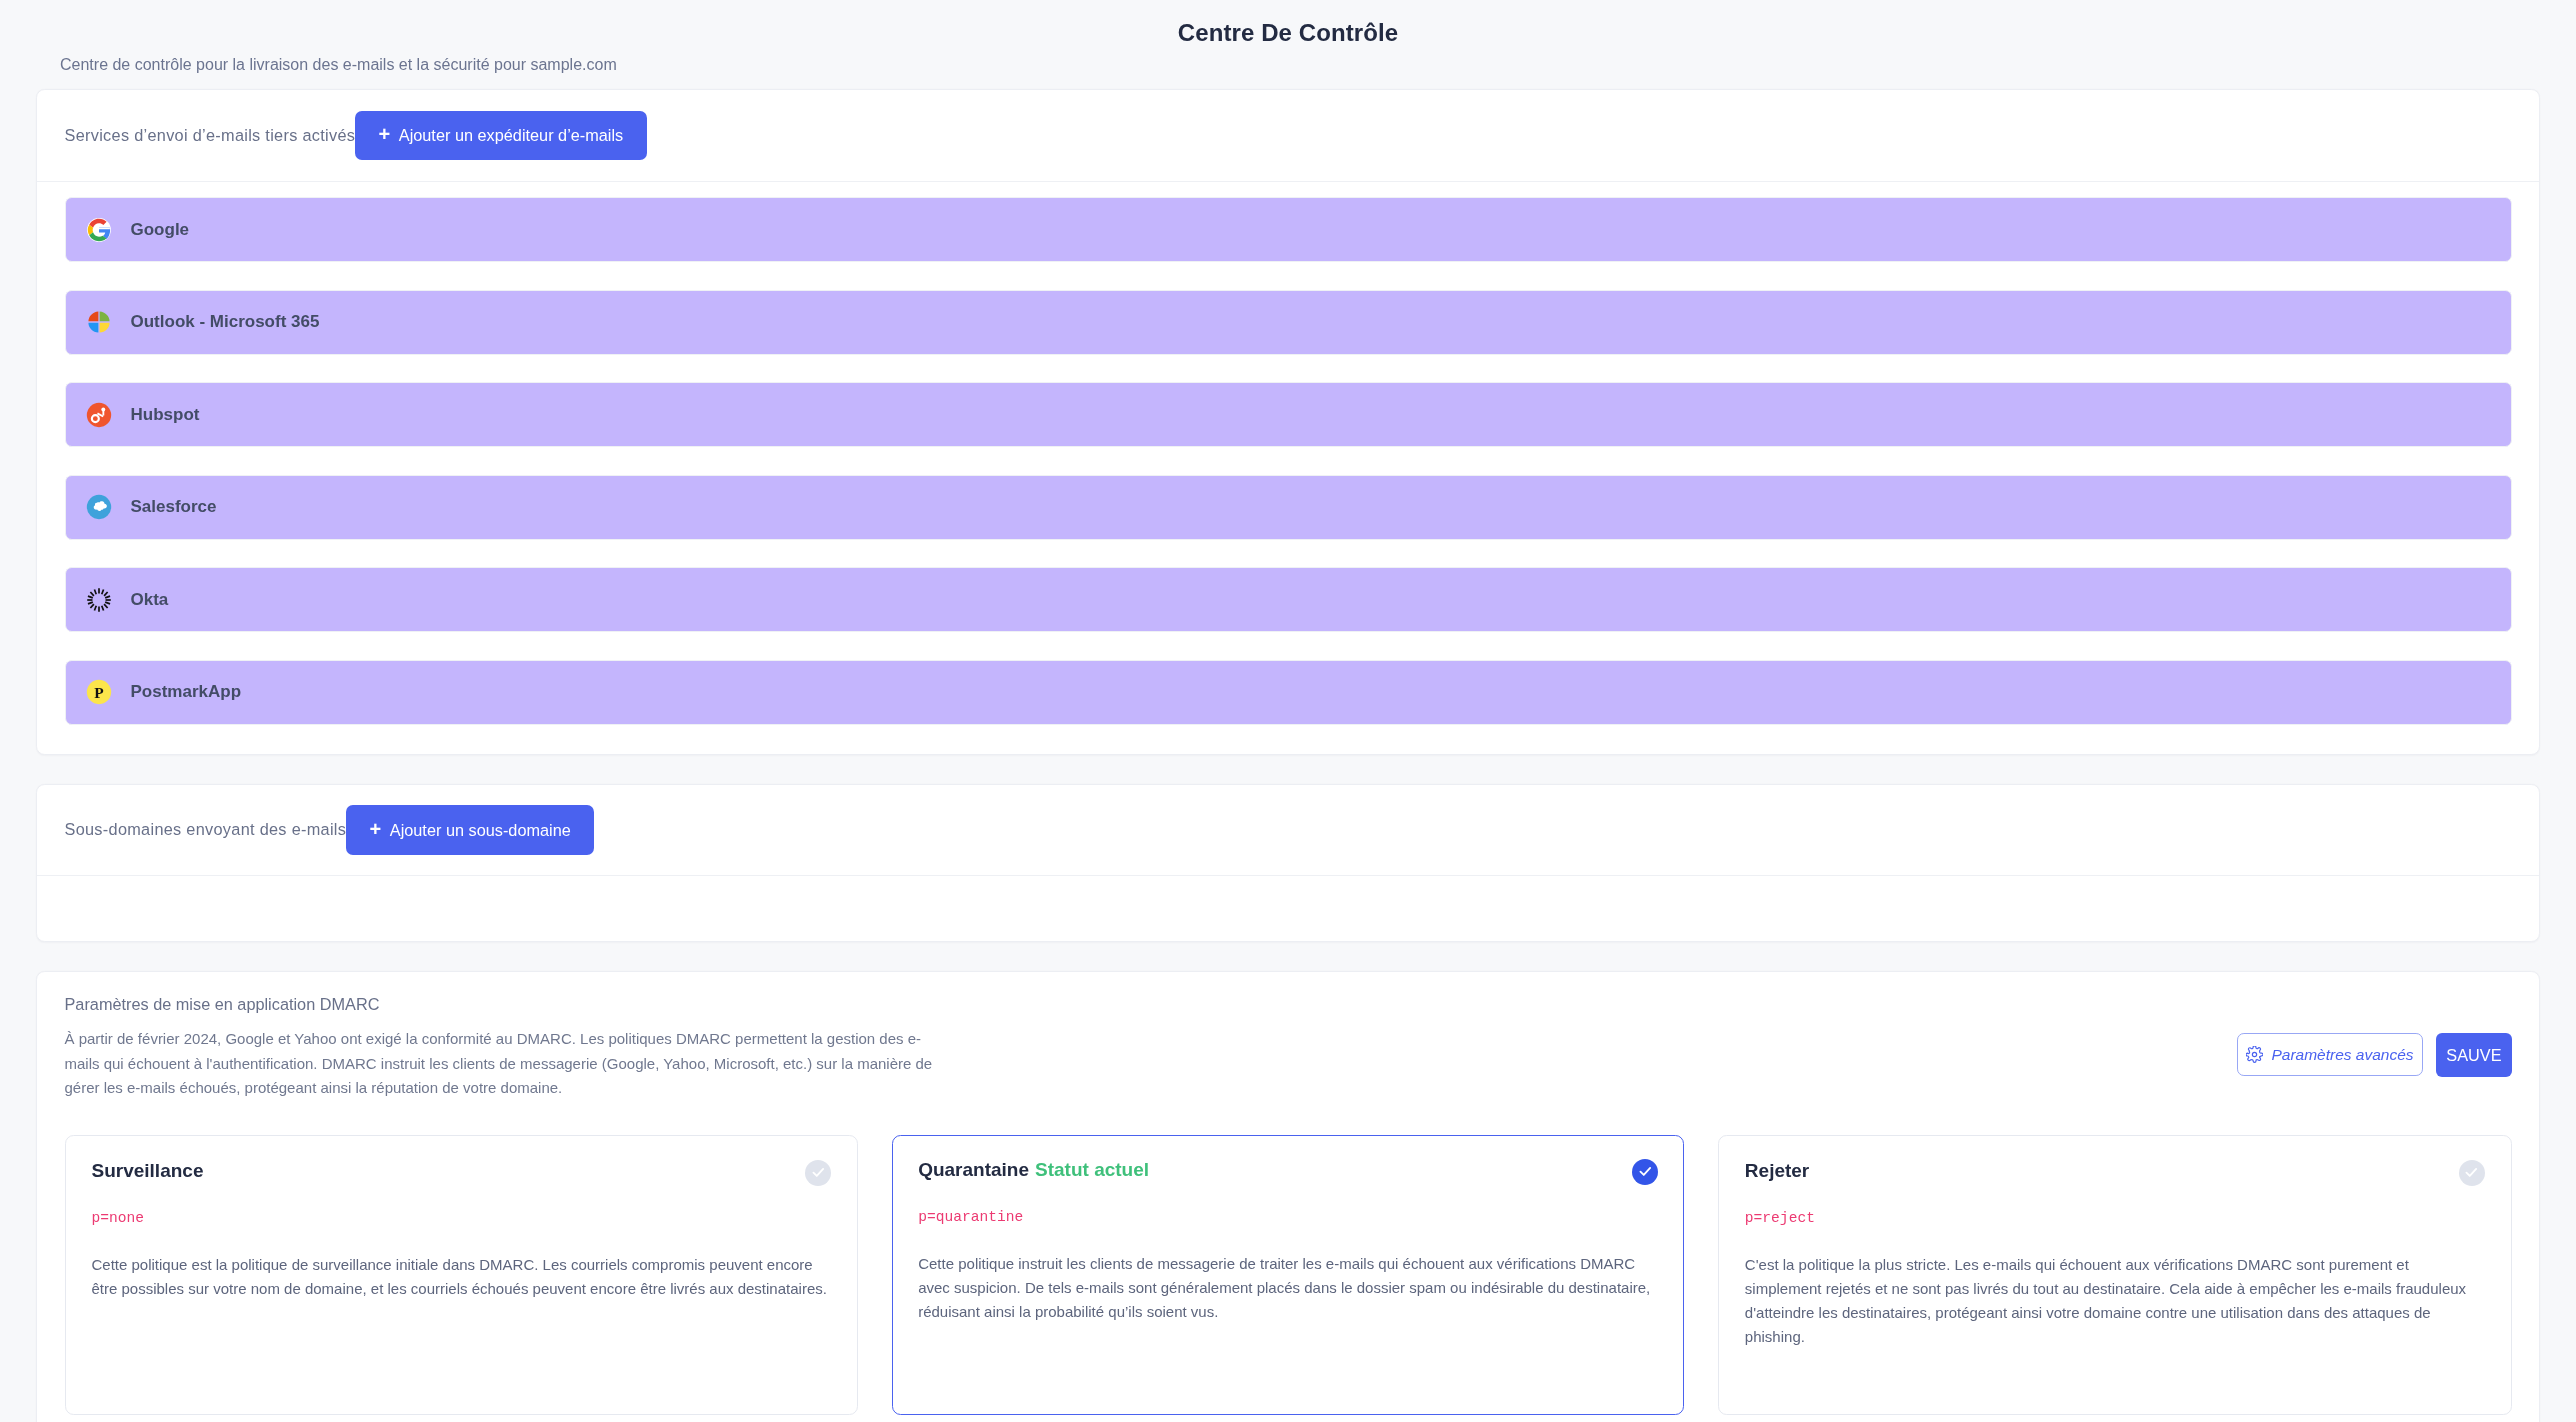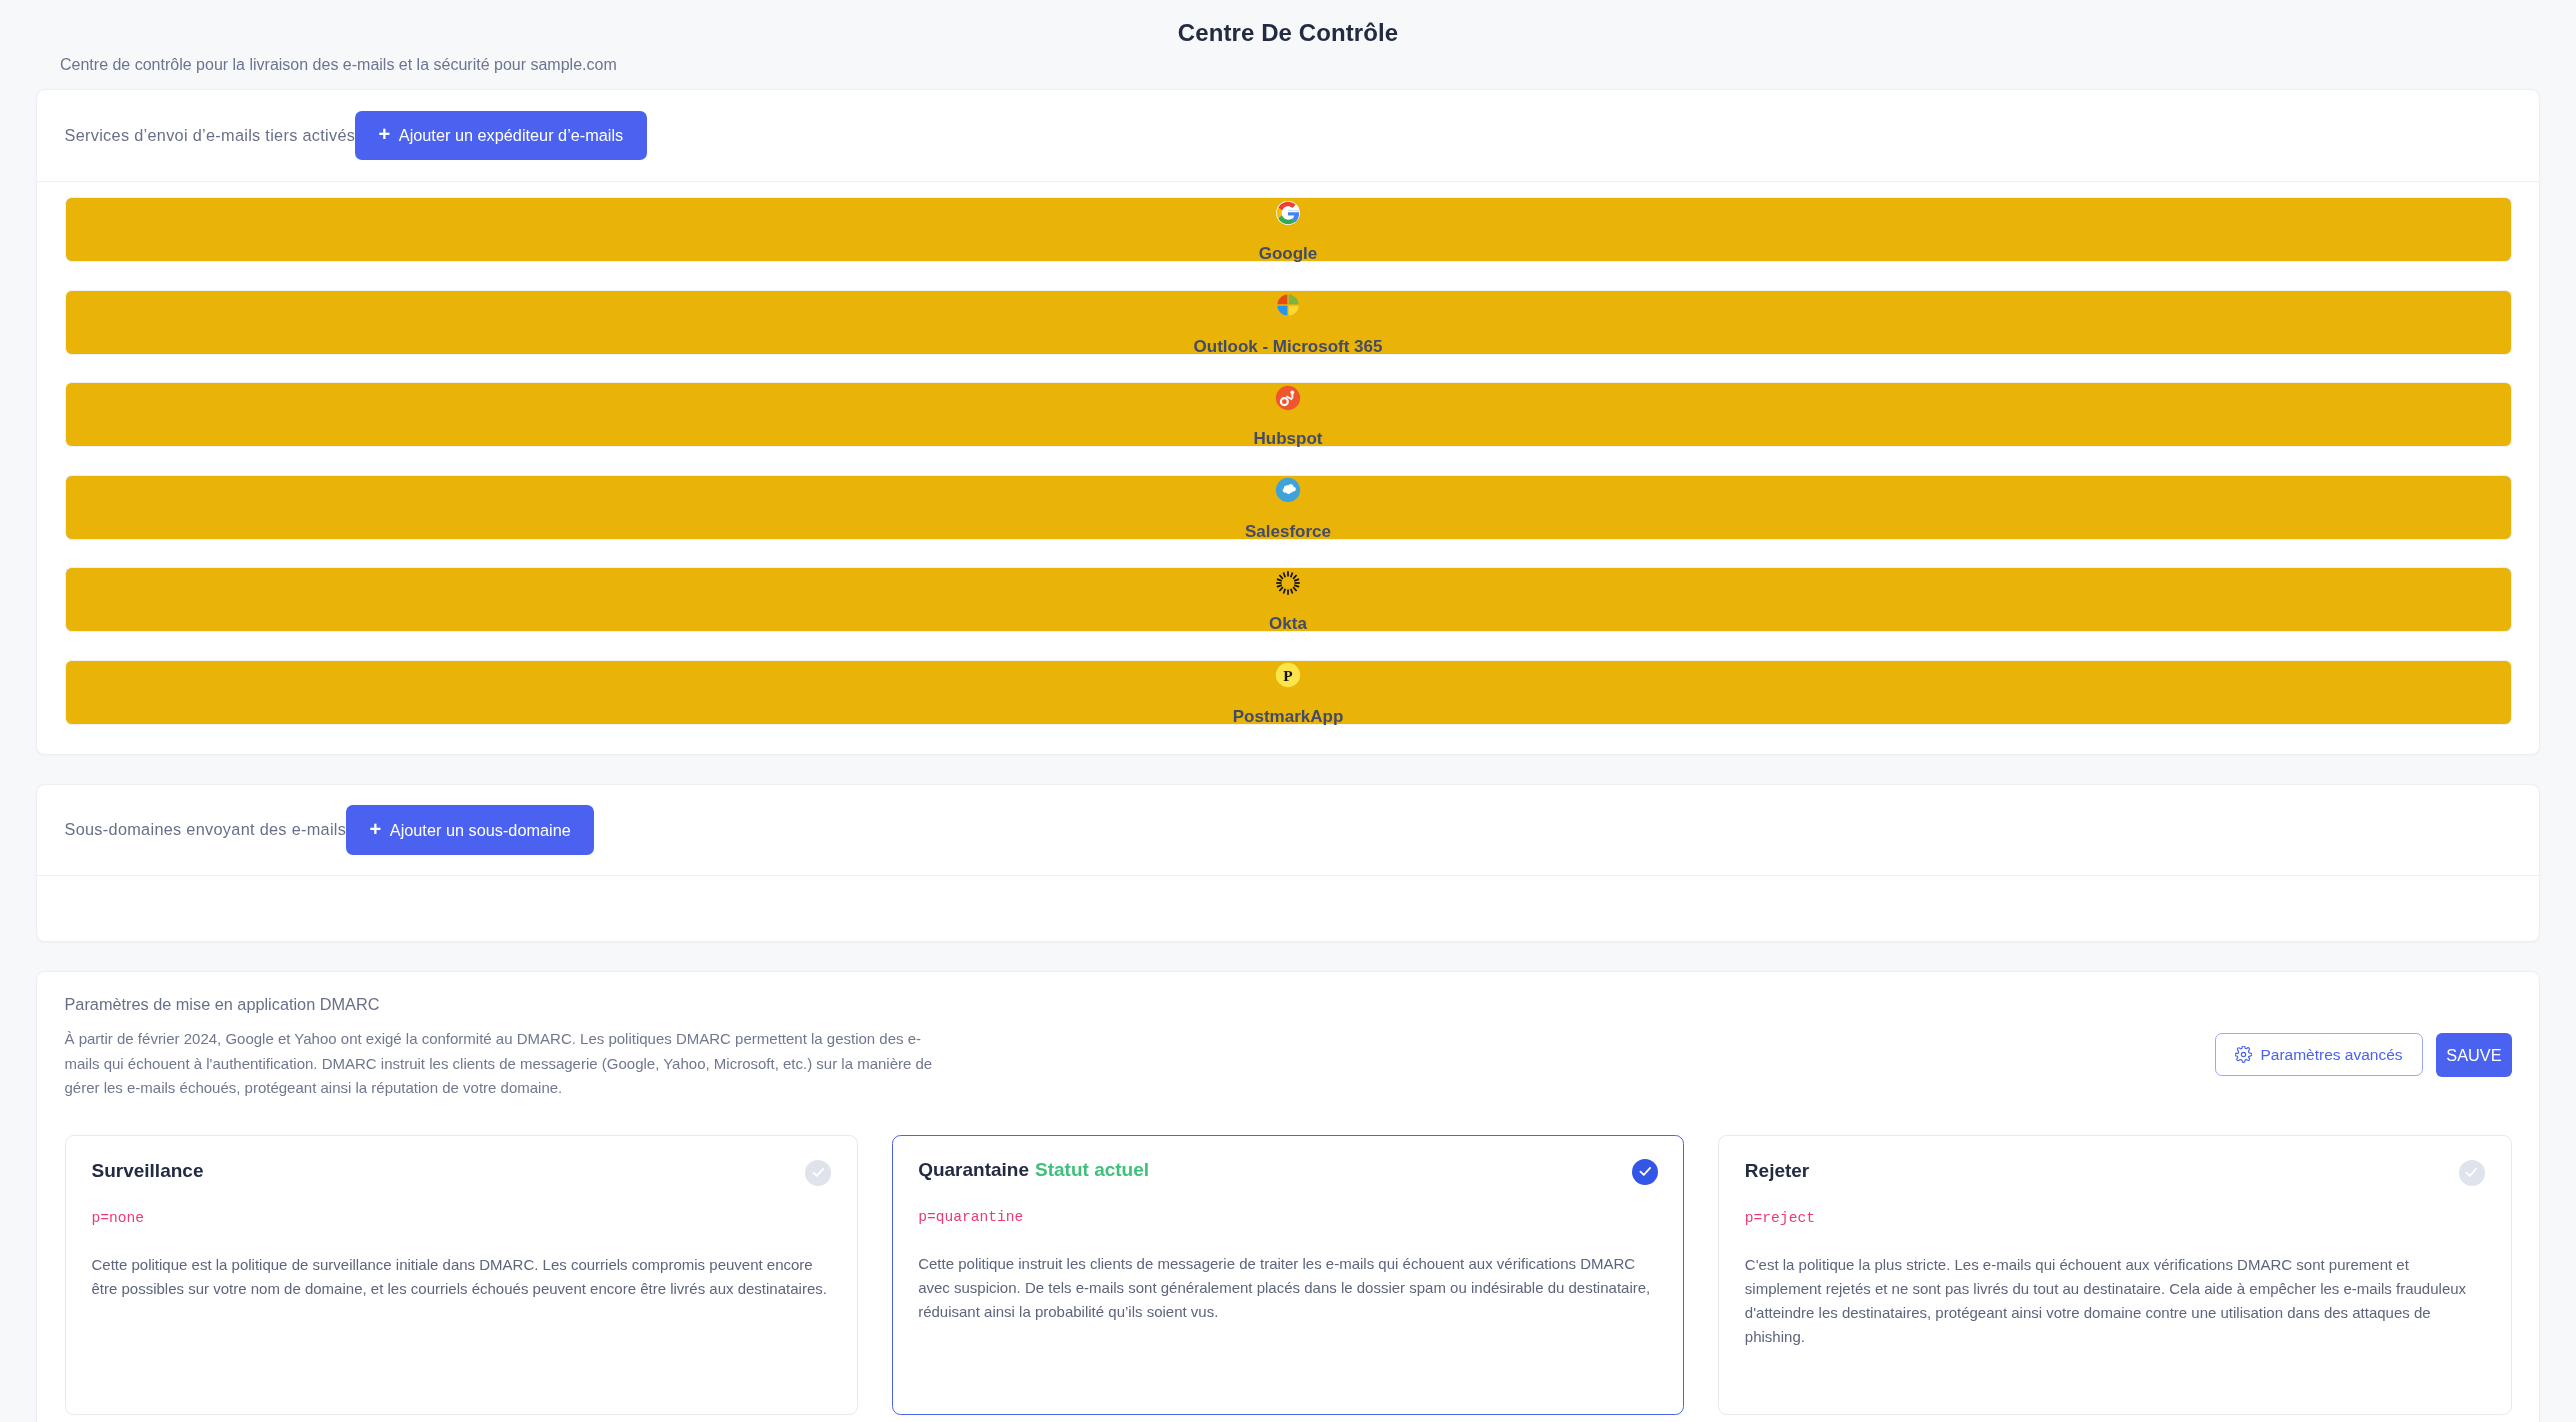--- a/index.html
+++ b/index.html
@@ -74,46 +74,46 @@
   .btn-primary {
     background: #4a62ef;
     color: #ffffff;
     padding: 13.7px 22.3px;
   }
   .btn-plus { font-size: 20px; font-weight: 600; line-height: 1; position: relative; top: -0.9px; }
   .btn-outline {
     background: #ffffff;
     color: #4a62ef;
     border: 0.9px solid #98a7f5;
-    padding: 12px 19px;
+    padding: 12px 8px;
     font-size: 15.5px;
+    font-style: italic;
   }
   .btn-save {
     background: #4a62ef;
     color: #ffffff;
     padding: 13px 9px;
     font-size: 16.3px;
     border-radius: 6px;
   }
 
   .gear-icon { width: 17px; height: 17px; display: inline-block; }
 
   
   .services-body { padding: 15.5px 27.5px 29px 27.5px; }
   .service-row {
     display: flex;
     align-items: center;
     gap: 17px;
-    background: #eab308;
+    background: #c4b5fd;
     border: 0.9px solid #eff1f5;
     border-radius: 6.9px;
     height: 65px;
     padding: 0 19px;
     margin-bottom: 27.5px;
-    flex-direction: column;
   }
   .service-row:last-child { margin-bottom: 0; }
   .service-name {
     font-size: 17px;
     font-weight: 700;
     color: #434c66;
   }
   .svc-icon {
     width: 29px; height: 29px;
     display: flex; align-items: center; justify-content: center;

